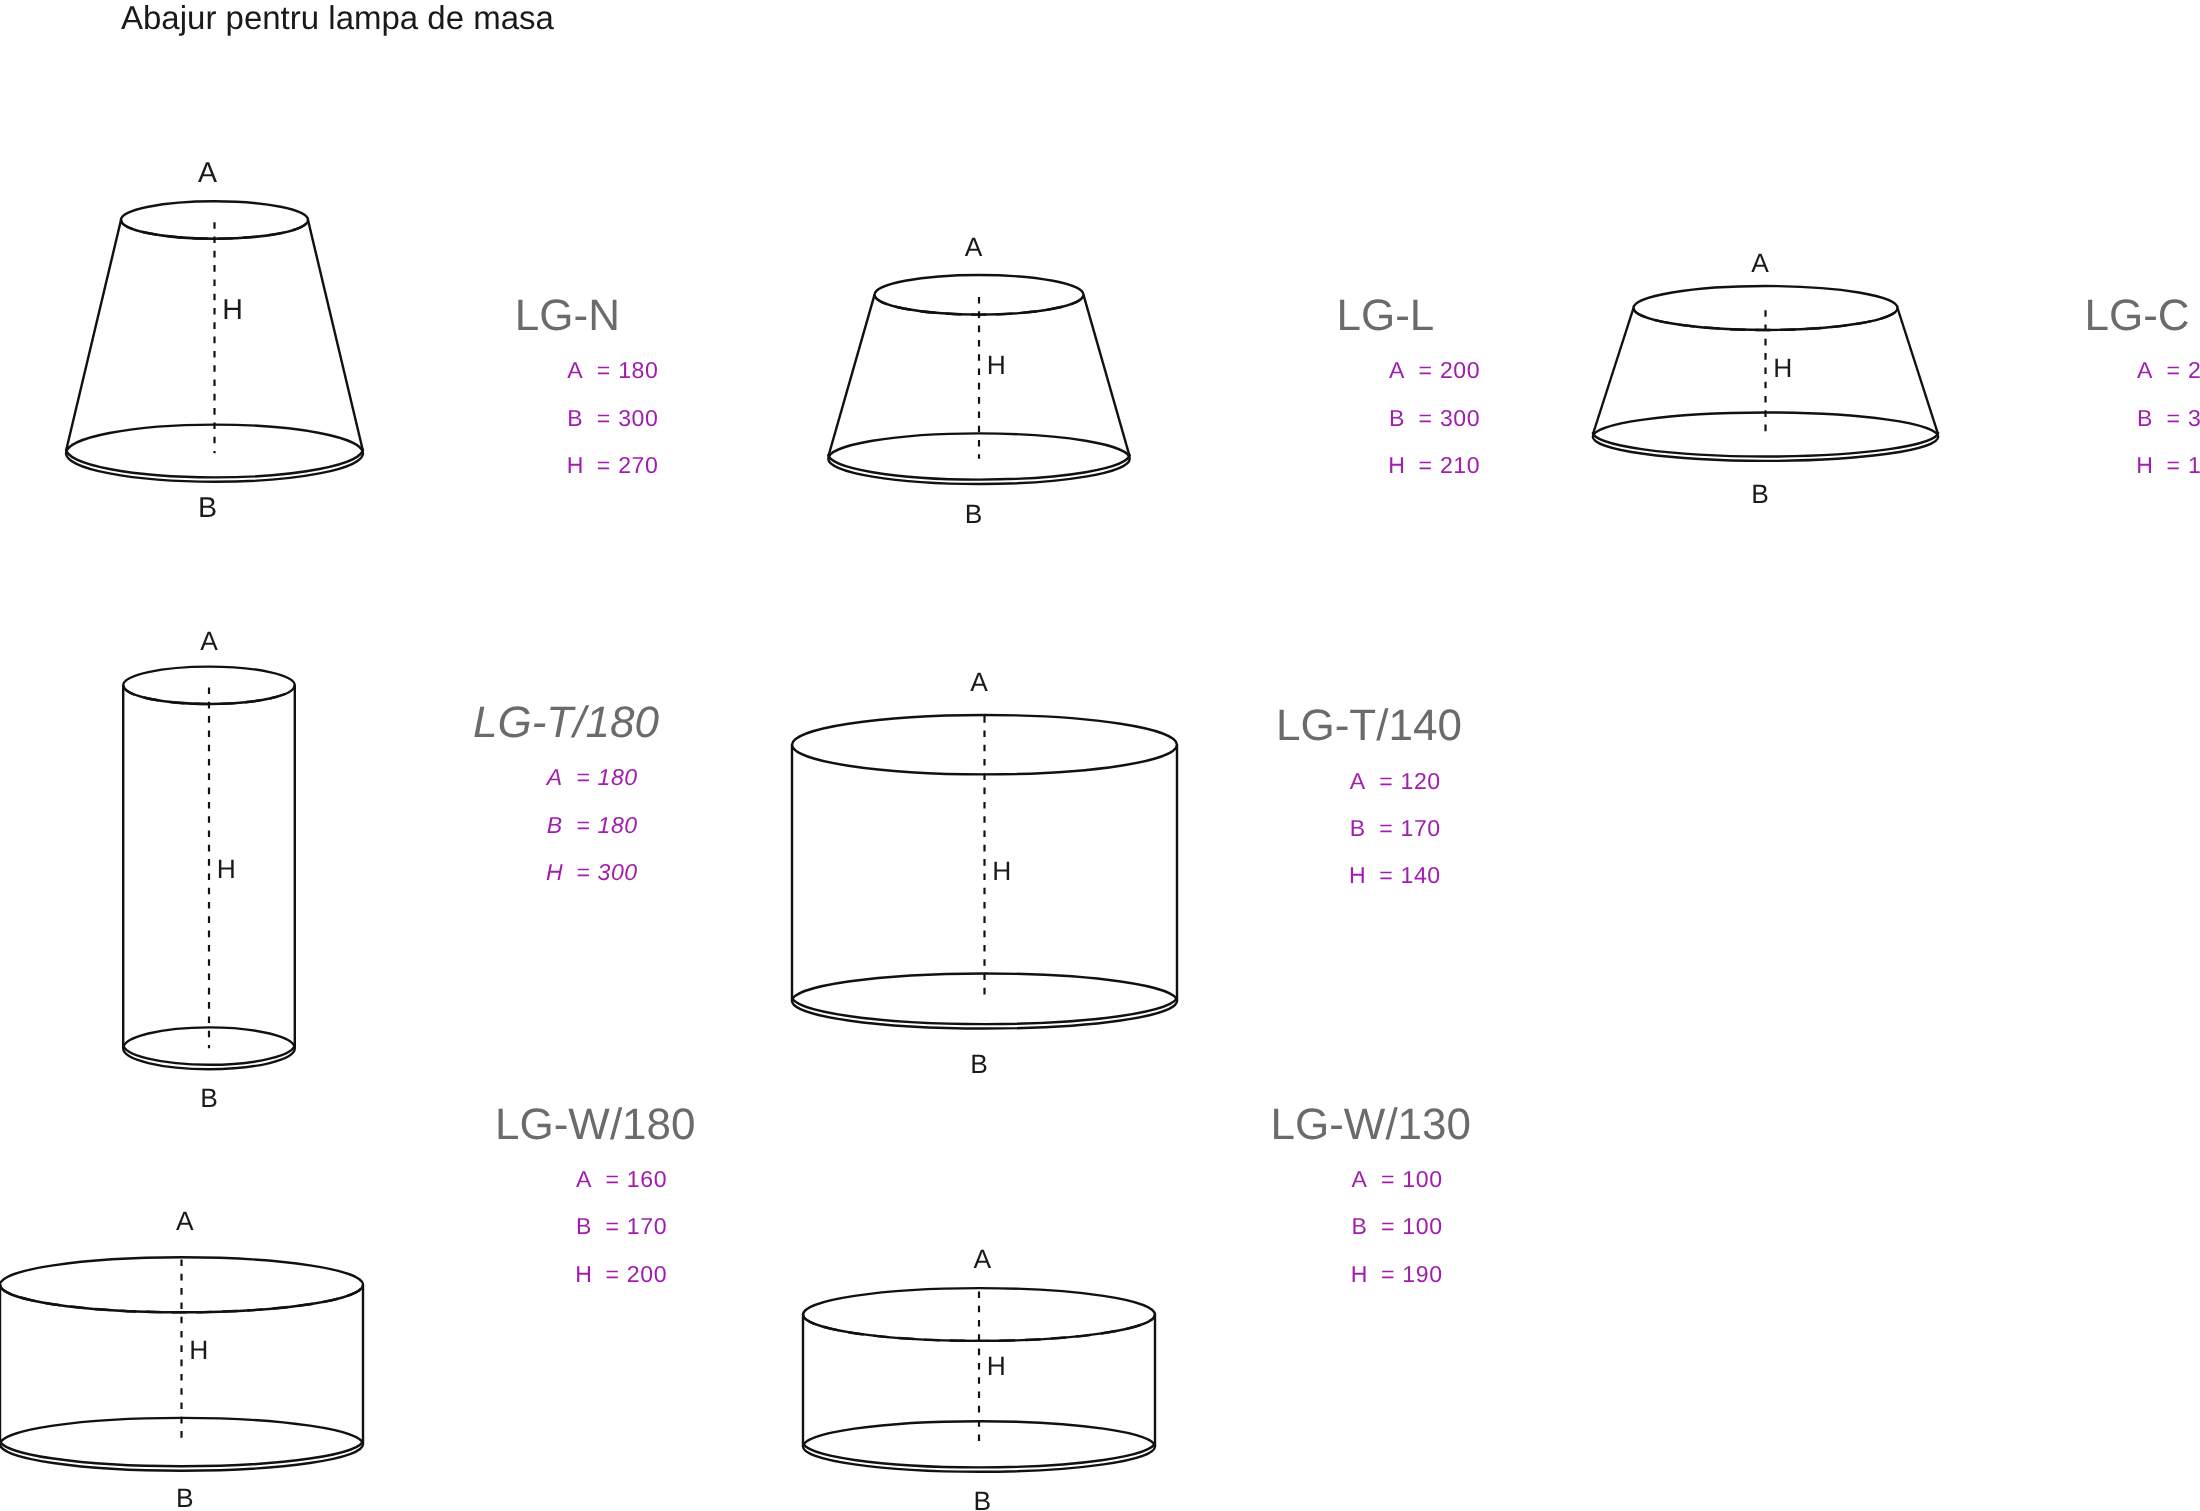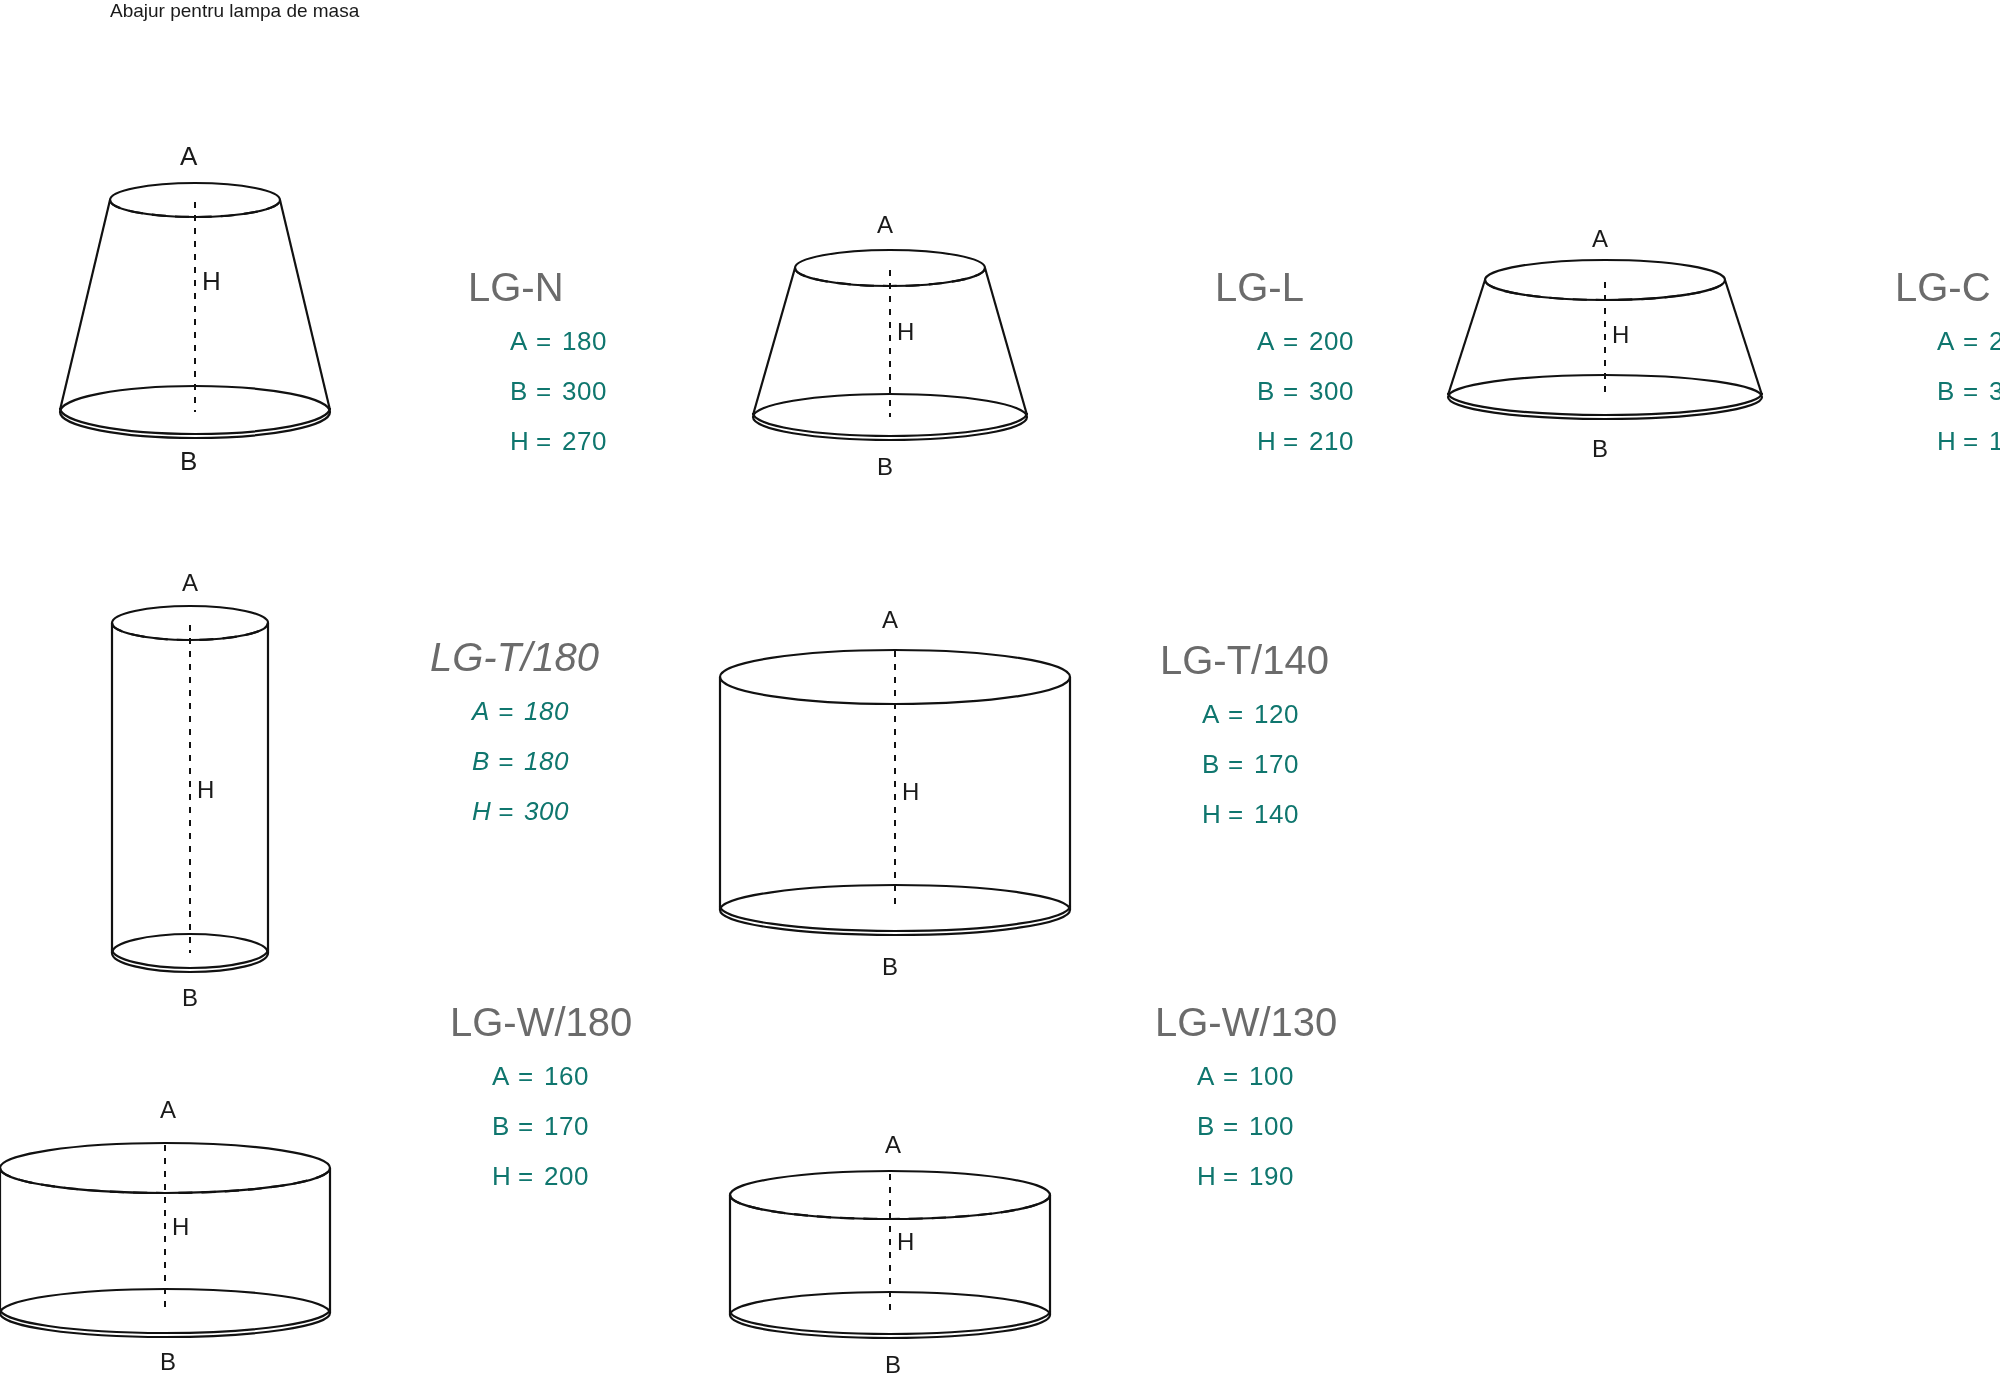--- a/index.html
+++ b/index.html
@@ -11,21 +11,21 @@
     width: 2000px;
     height: 1374px;
     position: relative;
     font-family: "Liberation Sans", sans-serif;
     overflow: hidden;
   }
   .page-title {
     position: absolute;
     left: 110px;
     top: 0px;
-    font-size: 19px;
+    font-size: 30px;
     color: #1a1a1a;
     white-space: nowrap;
   }
   .shade-item {
     position: absolute;
   }
   .shade-svg {
     display: block;
   }
   .spec-block {
@@ -34,25 +34,26 @@
   .spec-title {
     font-size: 40px;
     color: #6b6b6b;
     white-space: nowrap;
     margin-bottom: 16px;
   }
   .spec-rows {
     padding-left: 42px;
   }
   .spec-row {
-    font-size: 26px;
-    color: #0f766e;
+    font-size: 21px;
+    color: #a21caf;
     white-space: nowrap;
     margin-bottom: 19px;
     letter-spacing: 0.5px;
+    text-align: center;
   }
   .spec-row .k { display: inline-block; width: 26px; }
   .spec-row .eq { display: inline-block; width: 26px; }
   .spec-row .v { display: inline-block; }
   svg text {
     font-family: "Liberation Sans", sans-serif;
     fill: #1a1a1a;
   }
 </style>
 </head>

